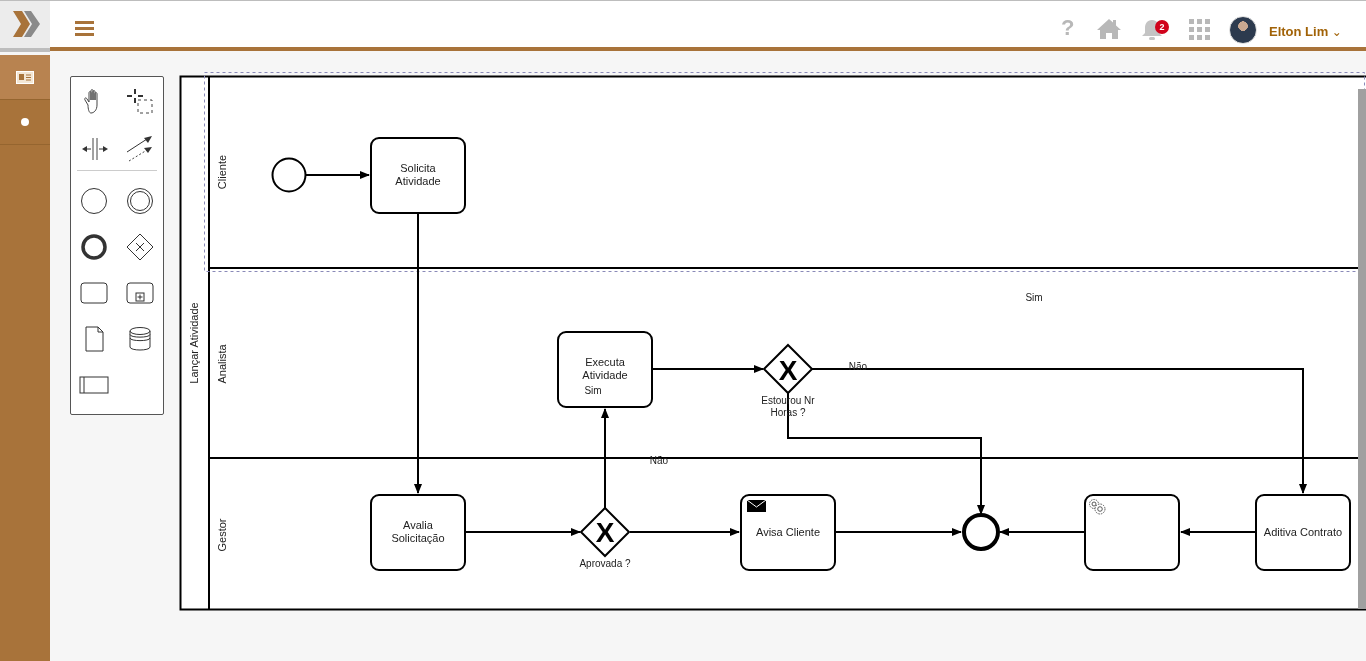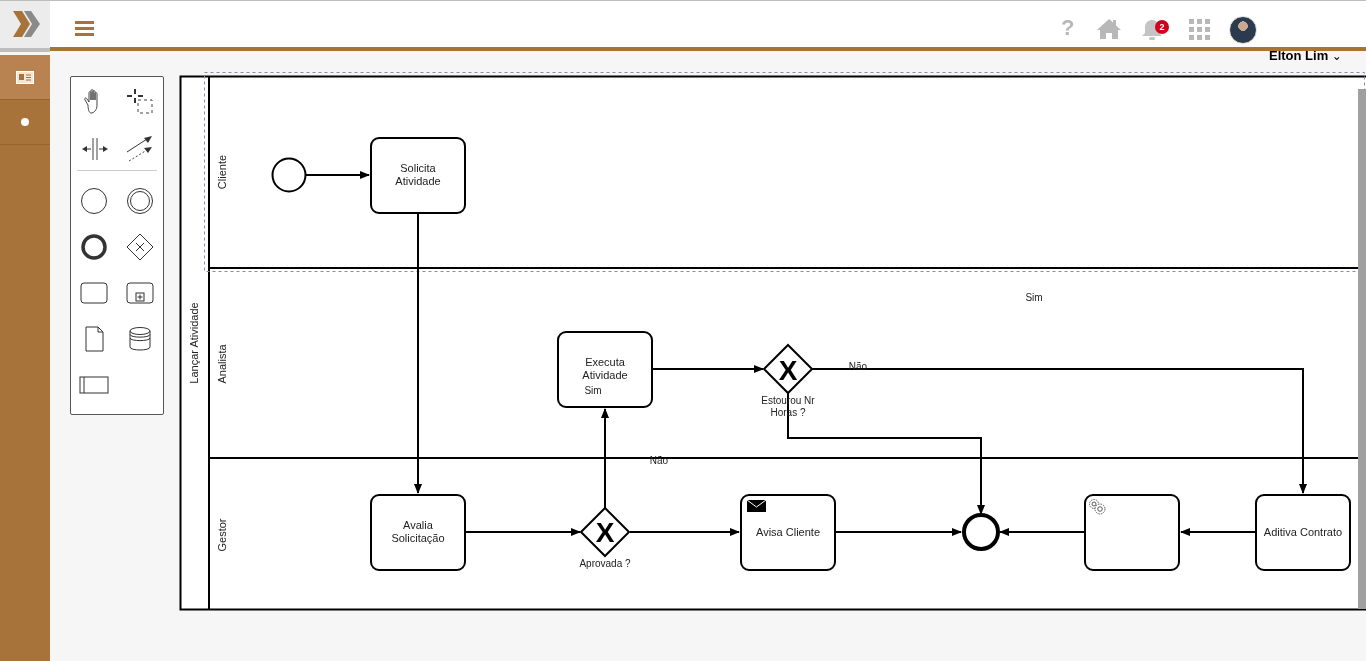--- a/index.html
+++ b/index.html
@@ -4,21 +4,21 @@
 <style>
   * { box-sizing: border-box; margin: 0; padding: 0; }
   html, body { width: 1366px; height: 661px; overflow: hidden; background: #f6f6f6; font-family: "Liberation Sans", sans-serif; }
   .topbar { position: absolute; left: 0; top: 0; width: 1366px; height: 51px; background: #fff; border-top: 1px solid #bdbdbd; border-bottom: 4px solid #a8733a; }
   .logo-box { position: absolute; left: 0; top: 0; width: 50px; height: 51px; background: #ececec; border-bottom: 4px solid #bdbdbd; }
   .hamburger { position: absolute; left: 75px; top: 20px; width: 19px; height: 16px; cursor: pointer; }
   .hamburger span { display: block; height: 3px; background: #a8733a; margin-bottom: 3px; }
   .top-icon { position: absolute; top: 14px; color: #b8b8b8; font-size: 22px; font-weight: bold; cursor: pointer; }
   .badge { position: absolute; left: 1155px; top: 19px; width: 14px; height: 14px; background: #d0021b; color: #fff; border-radius: 50%; font-size: 9px; text-align: center; line-height: 14px; font-weight: bold; }
   .avatar { position: absolute; left: 1229px; top: 15px; width: 28px; height: 28px; border-radius: 50%; background: radial-gradient(circle at 50% 35%, #c9a891 0 22%, #2c3a4e 23% 100%); border: 1px solid #ddd; cursor: pointer; }
-  .username { position: absolute; left: 1269px; top: 23px; font-size: 13px; font-weight: bold; color: #000000; cursor: pointer; margin-top: 24px; }
+  .username { position: absolute; left: 1269px; top: 23px; font-size: 13px; font-weight: bold; color: #a16207; cursor: pointer; }
   .sidebar { position: absolute; left: 0; top: 55px; width: 50px; height: 606px; background: #a8733a; }
   .side-item { width: 50px; height: 45px; display: flex; align-items: center; justify-content: center; border-bottom: 1px solid #95652f; cursor: pointer; }
   .side-item.active { background: #b88350; }
   .palette { position: absolute; left: 70px; top: 76px; width: 94px; height: 339px; background: #fff; border: 1px solid #555; border-radius: 2px; }
   .tool { position: absolute; width: 30px; height: 30px; cursor: pointer; }
   .pal-sep { position: absolute; left: 6px; top: 93px; width: 80px; height: 1px; background: #ccc; }
   .canvas { position: absolute; left: 0; top: 0; }
   .lbl { font-family: "Liberation Sans", sans-serif; fill: #222; }
   .scrollbar { position: absolute; left: 1358px; top: 89px; width: 8px; height: 520px; background: #a0a0a0; cursor: pointer; }
 </style>

